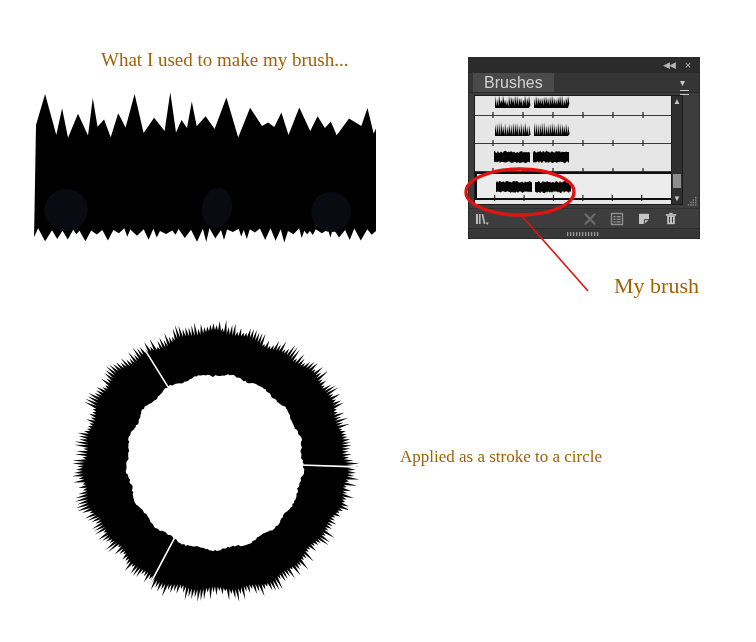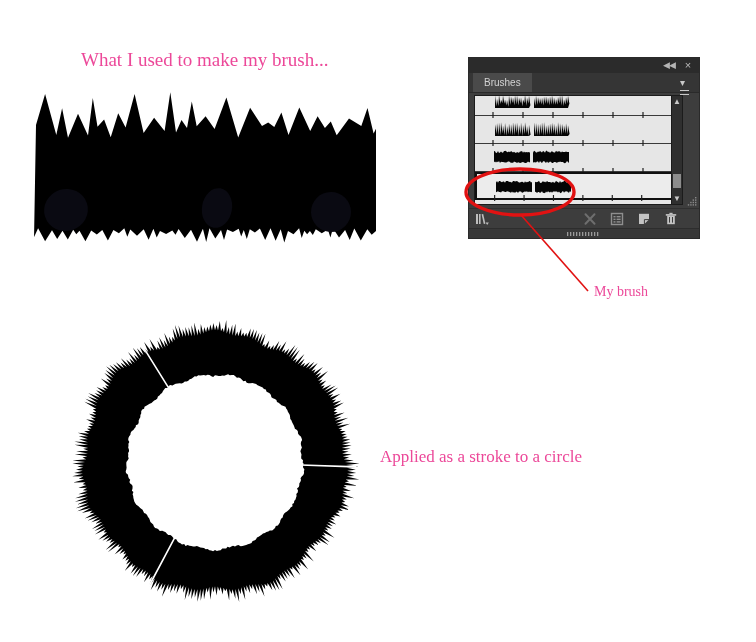--- a/index.html
+++ b/index.html
@@ -11,34 +11,35 @@
     width: 756px;
     height: 642px;
     position: relative;
     overflow: hidden;
     font-family: "Liberation Serif", serif;
   }
 
   
   .caption {
     position: absolute;
-    color: #ec4899;
+    color: #a16207;
     font-family: "Liberation Serif", serif;
     white-space: nowrap;
     line-height: 1;
+    margin-left: 20px;
   }
   #caption-brush-source {
     left: 81px;
     top: 50px;
     font-size: 19px;
   }
   #caption-my-brush {
     left: 594px;
-    top: 285px;
-    font-size: 14px;
+    top: 275px;
+    font-size: 22px;
   }
   #caption-applied-stroke {
     left: 380px;
     top: 448px;
     font-size: 17px;
   }
 
   
   #brush-source-art {
     position: absolute;
@@ -112,21 +113,21 @@
     border-bottom: 1px solid #2a2a2a;
   }
   #tab-brushes {
     position: absolute;
     left: 4px;
     top: 0;
     height: 19px;
     padding: 0 11px;
     background: #4a4a4a;
     color: #d2d2d2;
-    font-size: 10px;
+    font-size: 16px;
     line-height: 19px;
     box-sizing: border-box;
   }
   #panel-menu-icon {
     position: absolute;
     right: 5px;
     top: 4px;
     width: 14px;
     height: 11px;
     color: #c8c8c8;

